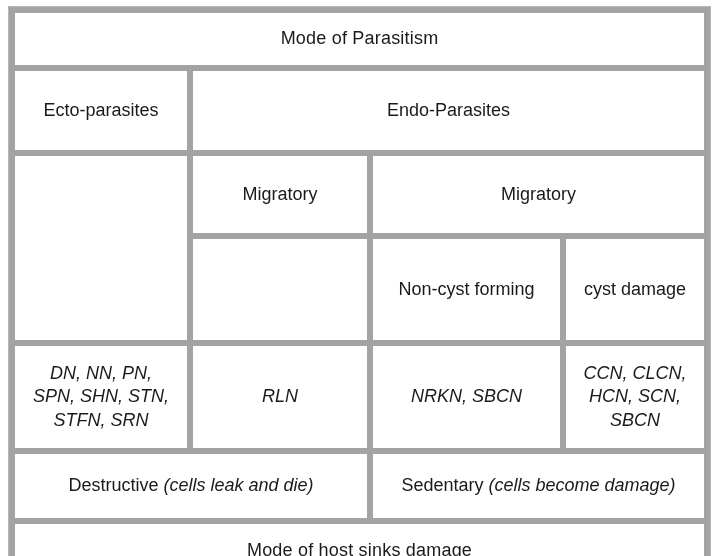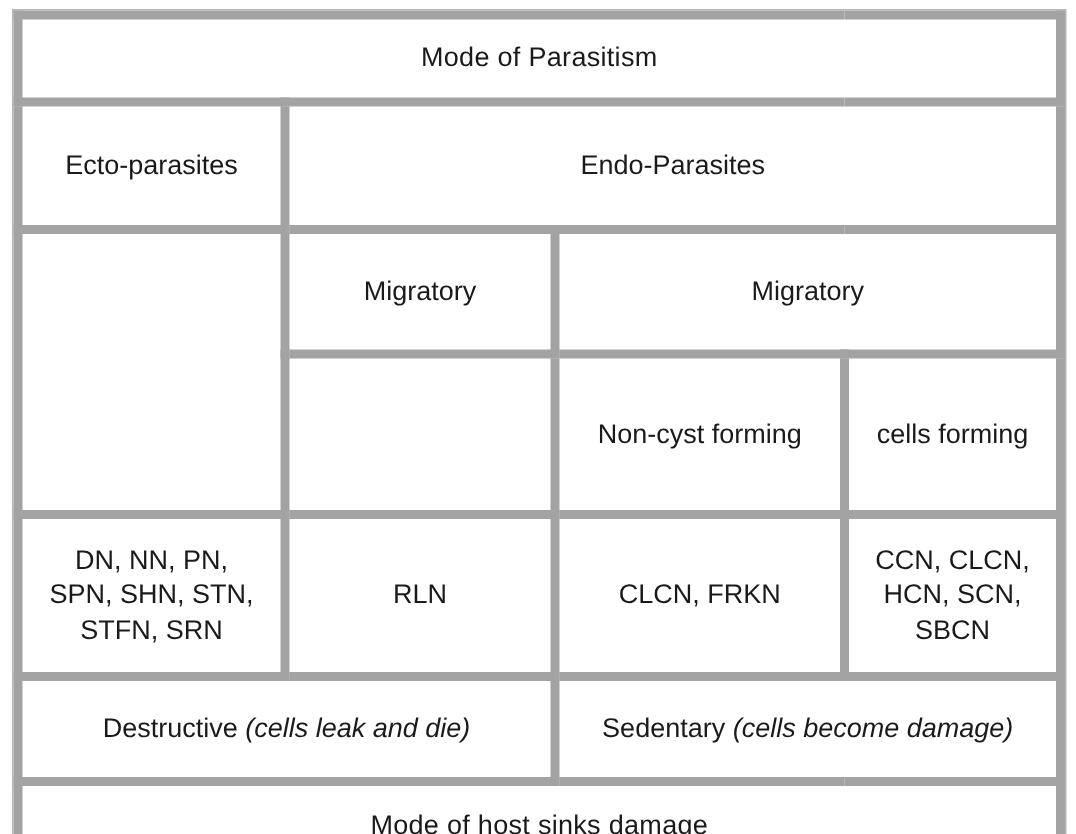--- a/index.html
+++ b/index.html
@@ -38,21 +38,21 @@
     overflow: hidden;
   }
   col.c1 { width: 178px; }
   col.c2 { width: 180px; }
   col.c3 { width: 193px; }
   col.c4 { width: 144px; }
   tr.r1 { height: 58px; }
   tr.r2 { height: 85px; }
   tr.r3 { height: 83px; }
   tr.r4 { height: 107px; }
-  tr.r5 { height: 108px; }
+  tr.r5 { height: 108px; font-style: italic; }
   tr.r6 { height: 70px; }
   tr.r7 { height: 60px; }
   td.title-cell {
     font-size: 26px;
     letter-spacing: 0.2px;
   }
   td.pre-wrap {
     white-space: pre-line;
   }
   td .note {
@@ -79,28 +79,28 @@
         <td colspan="3">Endo-Parasites</td>
       </tr>
       <tr class="r3">
         <td rowspan="2"></td>
         <td>Migratory</td>
         <td colspan="2">Migratory</td>
       </tr>
       <tr class="r4">
         <td></td>
         <td>Non-cyst forming</td>
-        <td>cells forming</td>
+        <td>cyst damage</td>
       </tr>
       <tr class="r5">
         <td class="pre-wrap">DN, NN, PN,
 SPN, SHN, STN,
 STFN, SRN</td>
         <td>RLN</td>
-        <td>CLCN, FRKN</td>
+        <td>NRKN, SBCN</td>
         <td class="pre-wrap">CCN, CLCN,
 HCN, SCN,
 SBCN</td>
       </tr>
       <tr class="r6">
         <td colspan="2"><span>Destructive</span> <span class="note">(cells leak and die)</span></td>
         <td colspan="2"><span>Sedentary</span> <span class="note">(cells become damage)</span></td>
       </tr>
       <tr class="r7">
         <td colspan="4" class="title-cell">Mode of host sinks damage</td>

